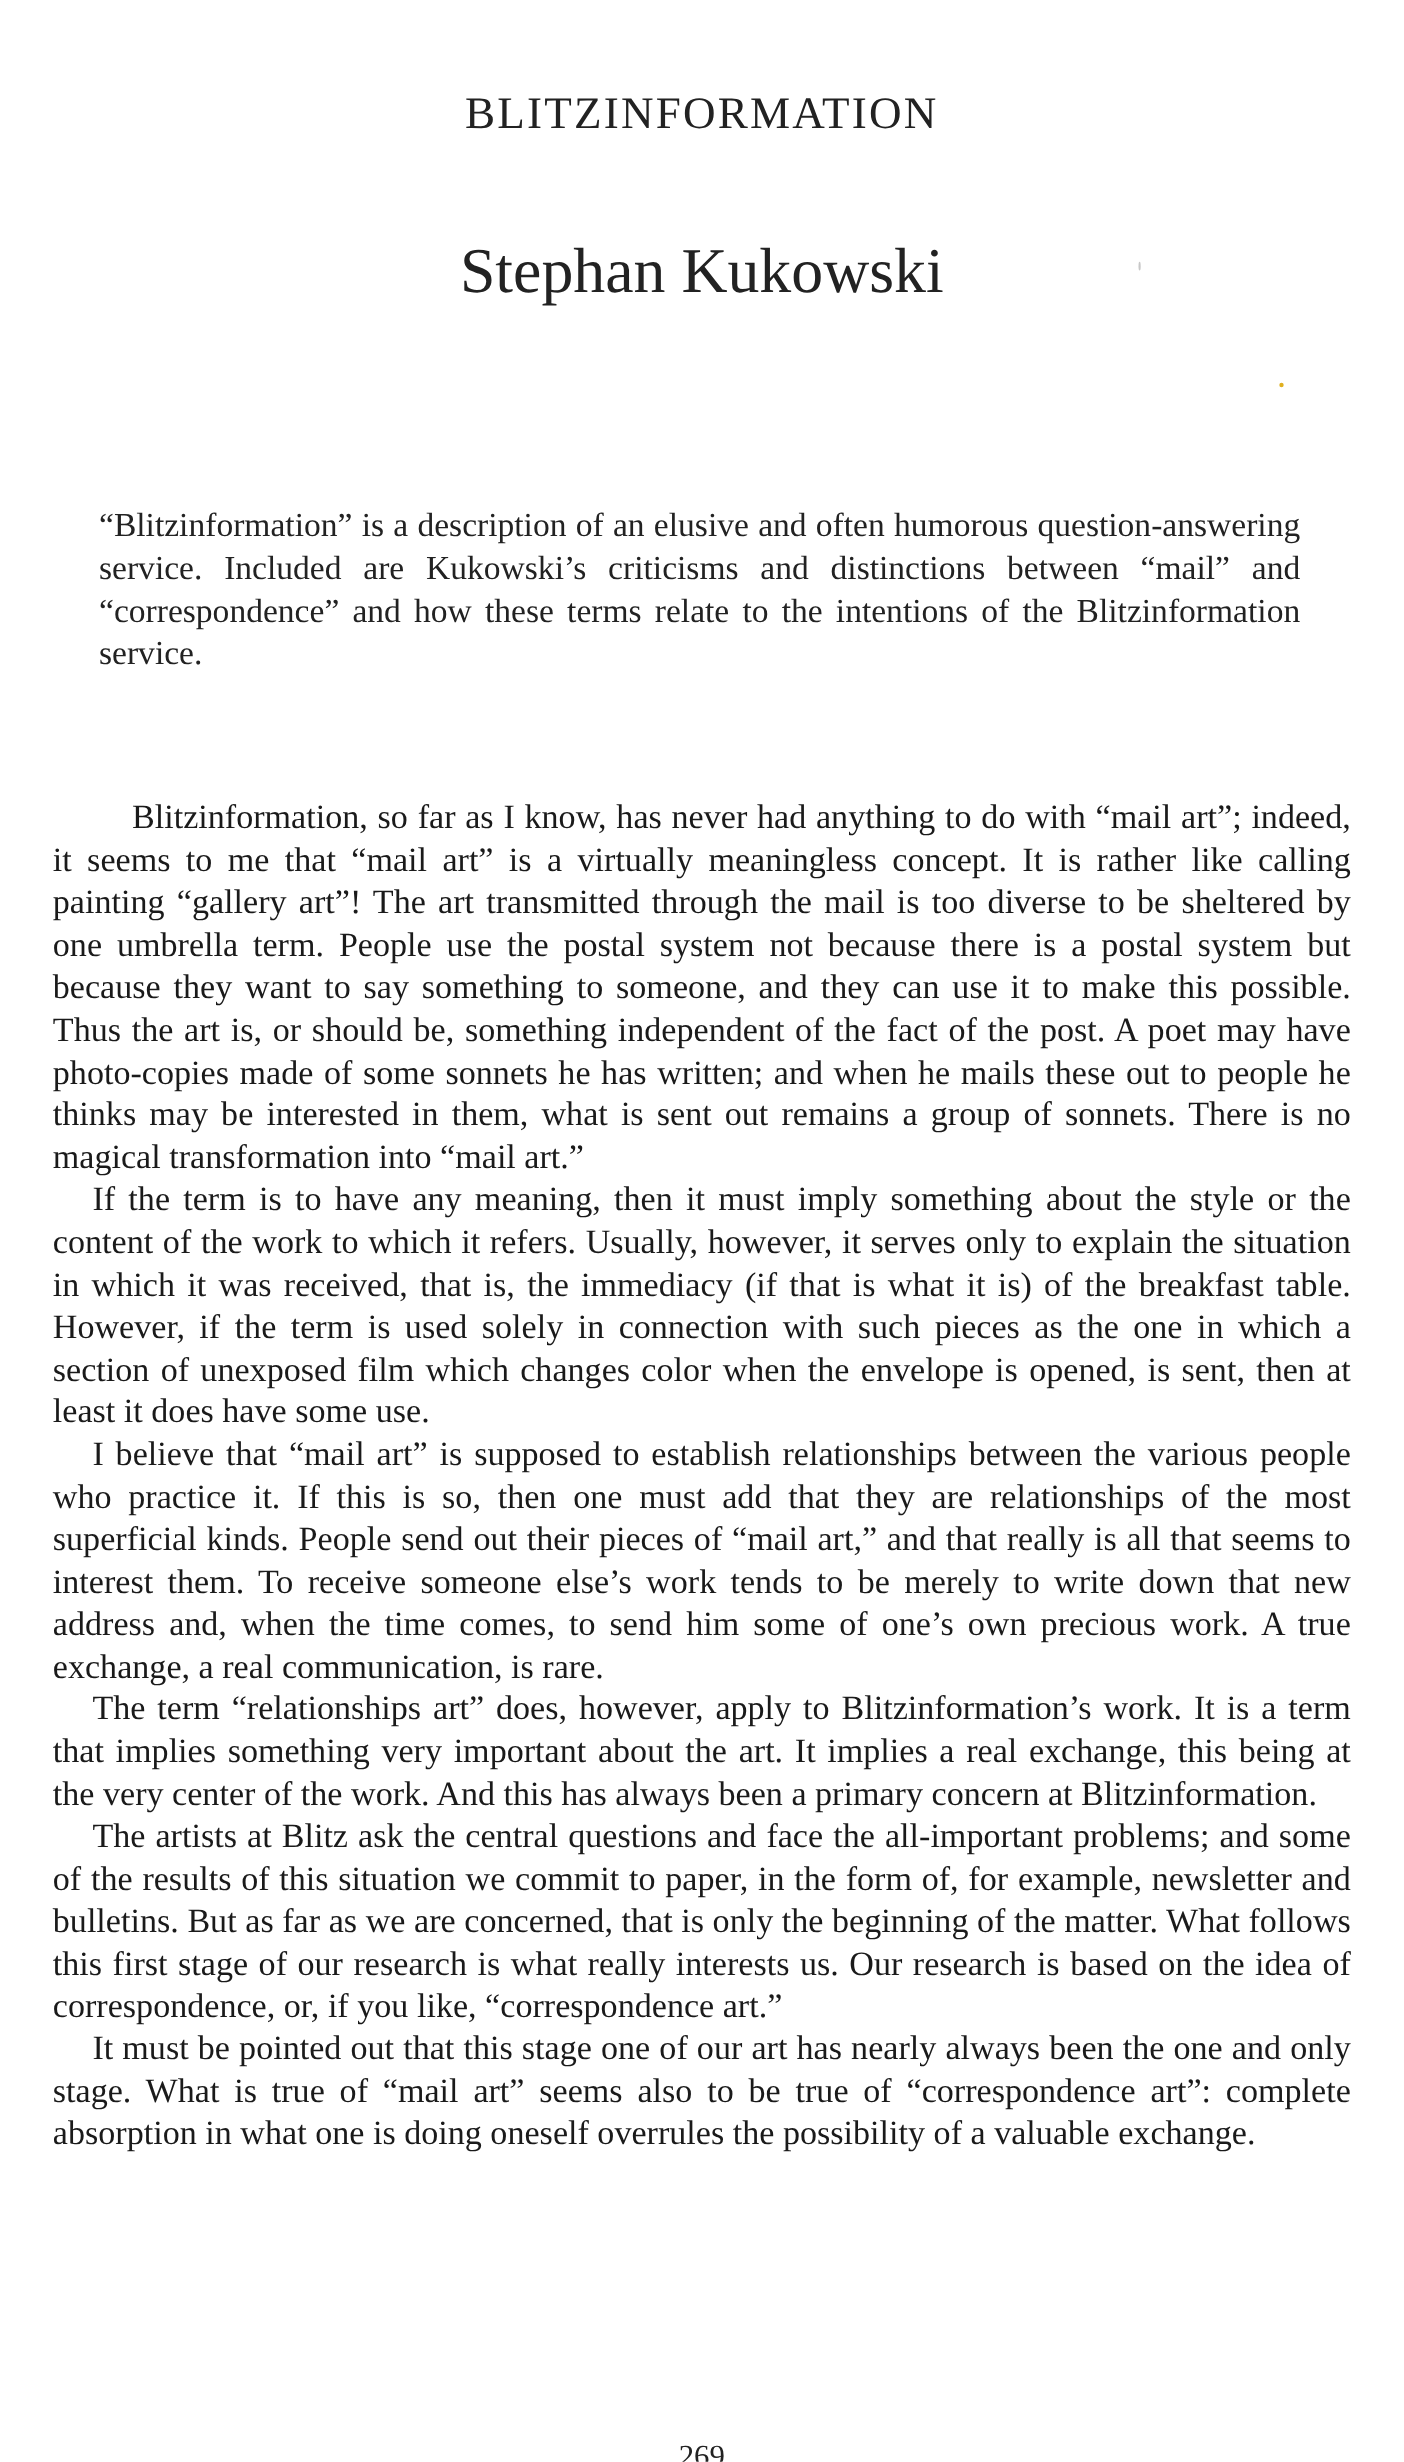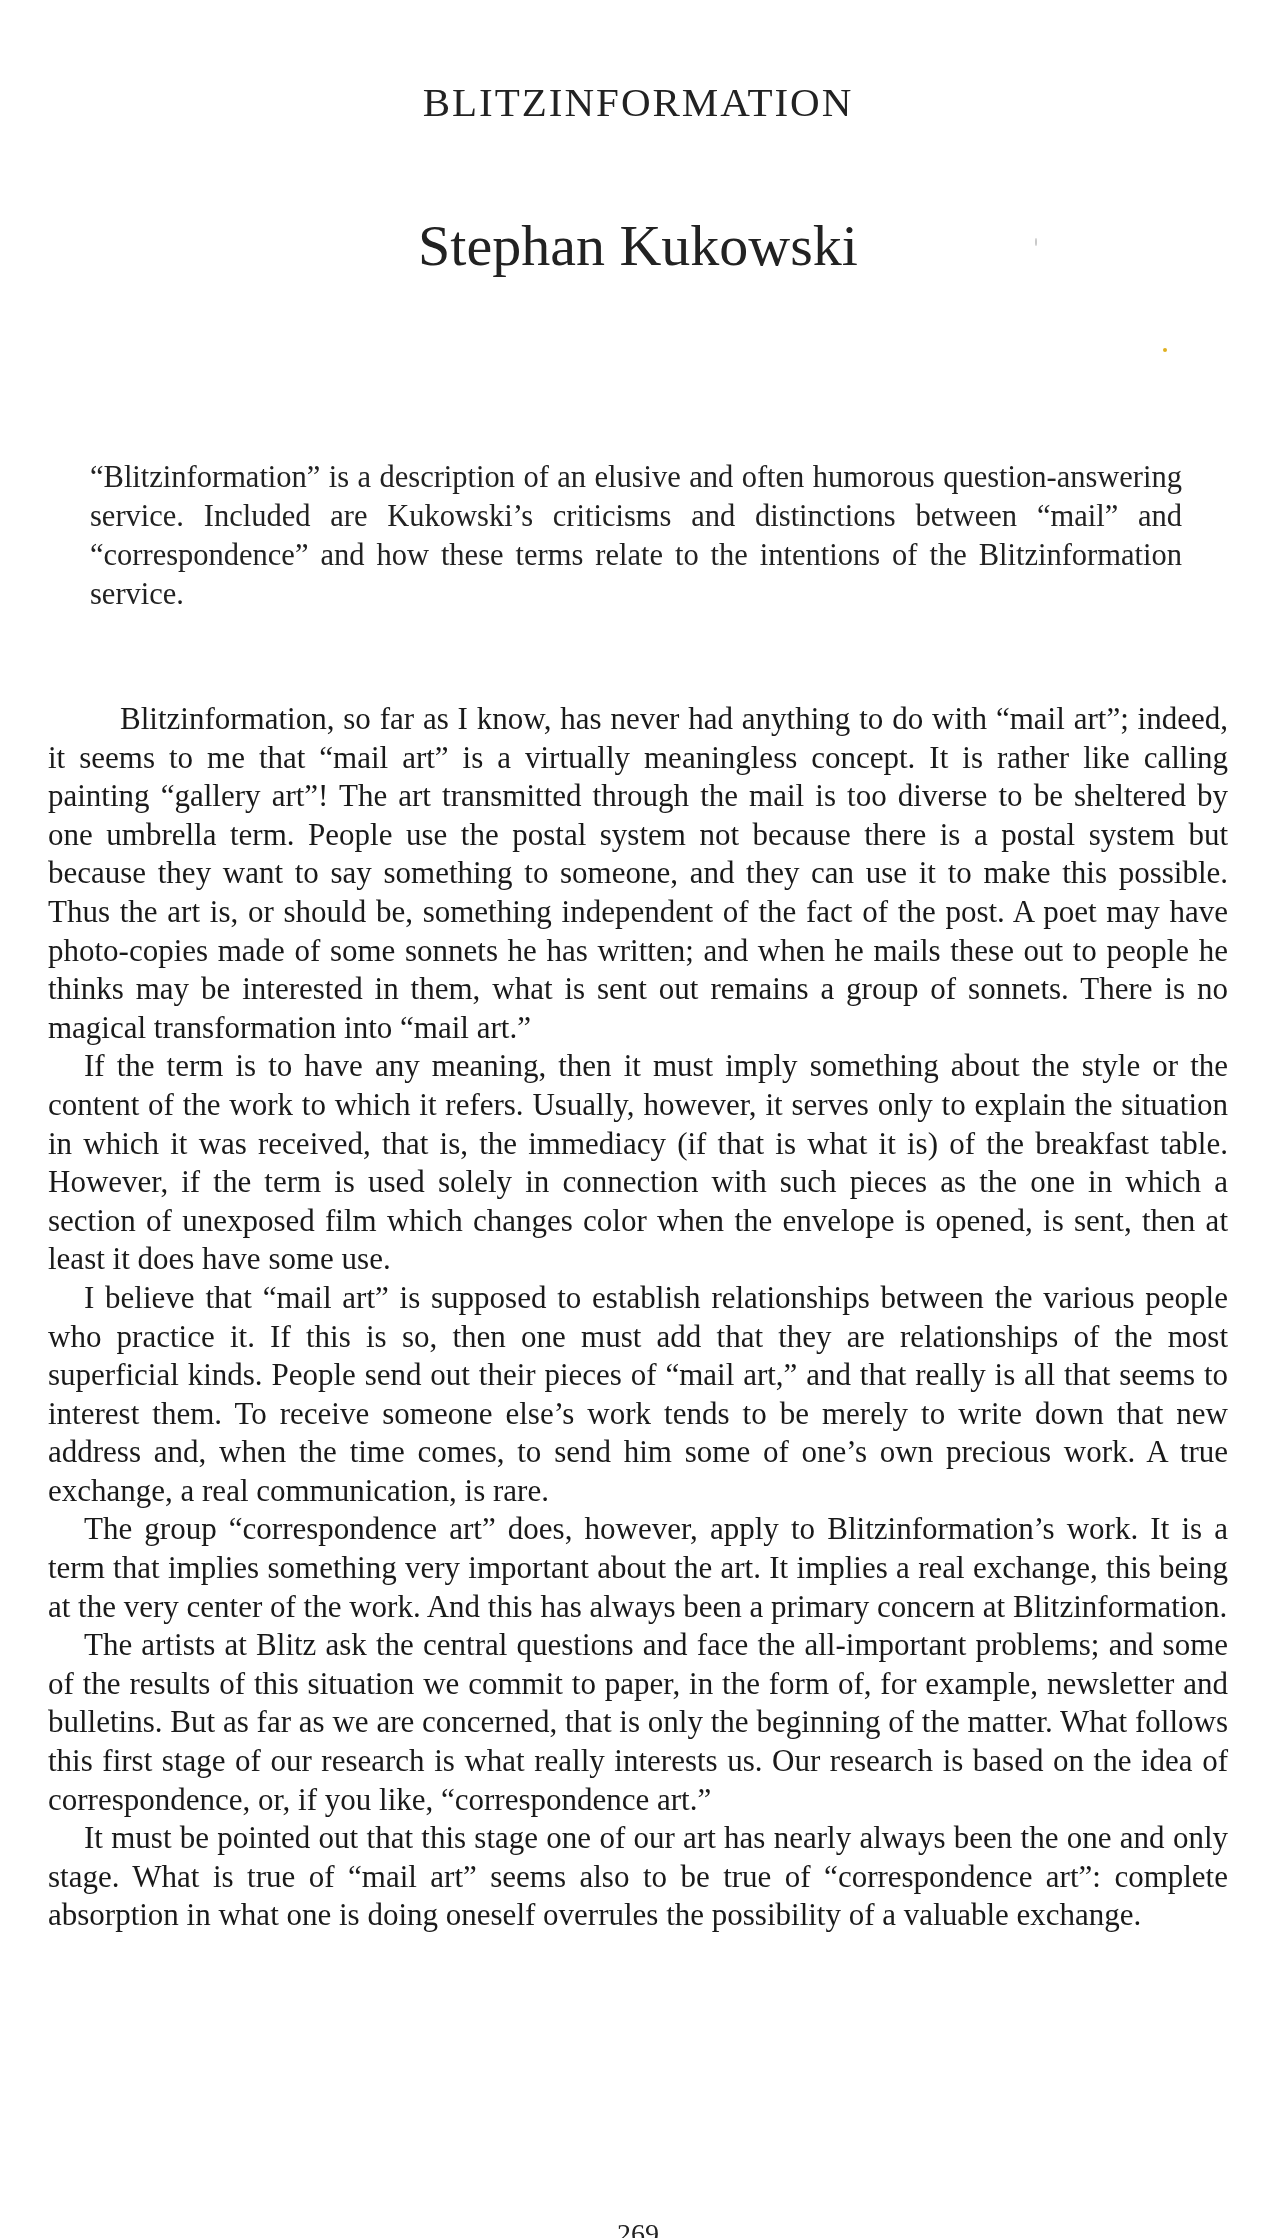--- a/index.html
+++ b/index.html
@@ -1,40 +1,40 @@
 <!DOCTYPE html>
 <html><head>
 <meta charset="utf-8">
 <style>
   html, body { margin: 0; padding: 0; background: #ffffff; }
   body { width: 1276px; height: 2238px; overflow: hidden; position: relative; color: #1e1e1e; font-family: "Liberation Serif", "DejaVu Serif", serif; }
   .page { position: absolute; left: 0; top: 0; width: 1276px; height: 2238px; }
   .title { position: absolute; top: 62px; left: 0; width: 1276px; text-align: center; font-size: 41px; letter-spacing: 2px; line-height: 80px; margin: 0; font-weight: normal; color: #222; transform: scaleX(1.0); }
   .author { position: absolute; top: 208px; left: 0; width: 1276px; text-align: center; font-size: 58px; line-height: 76px; margin: 0; font-weight: normal; color: #222; }
   .abstract { position: absolute; top: 458px; left: 90px; width: 1092px; font-size: 30.5px; line-height: 39px; text-align: justify; margin: 0; color: #222; }
-  .body { position: absolute; top: 700px; left: 48px; width: 1180px; font-size: 31px; line-height: 38.6px; text-align: justify; color: #1a1a1a; font-family: Liberation Serif, serif; }
+  .body { position: absolute; top: 724px; left: 48px; width: 1180px; font-size: 31px; line-height: 38.6px; text-align: justify; color: #1a1a1a; font-family: Liberation Serif, serif; }
   .body p { margin: 0; text-indent: 36px; }
   .body p.first { text-indent: 72px; }
   .pagenum { position: absolute; top: 2240px; left: 0; width: 1276px; text-align: center; font-size: 28px; line-height: 32px; color: #222; transform: translateY(-22px); }
   .speck { position: absolute; border-radius: 50%; }
 </style>
 </head>
 <body>
 
 <div class="page">
   <h1 class="title">BLITZINFORMATION</h1>
   <h2 class="author">Stephan Kukowski</h2>
 
   <p class="abstract">“Blitzinformation” is a description of an elusive and often humorous question-answering service. Included are Kukowski’s criticisms and distinctions between “mail” and “correspondence” and how these terms relate to the intentions of the Blitzinformation service.</p>
 
   <div class="body">
     <p class="first">Blitzinformation, so far as I know, has never had anything to do with “mail art”; indeed, it seems to me that “mail art” is a virtually meaningless concept. It is rather like calling painting “gallery art”! The art transmitted through the mail is too diverse to be sheltered by one umbrella term. People use the postal system not because there is a postal system but because they want to say something to someone, and they can use it to make this possible. Thus the art is, or should be, something independent of the fact of the post. A poet may have photo-copies made of some sonnets he has written; and when he mails these out to people he thinks may be interested in them, what is sent out remains a group of sonnets. There is no magical transformation into “mail art.”</p>
     <p>If the term is to have any meaning, then it must imply something about the style or the content of the work to which it refers. Usually, however, it serves only to explain the situation in which it was received, that is, the immediacy (if that is what it is) of the breakfast table. However, if the term is used solely in connection with such pieces as the one in which a section of unexposed film which changes color when the envelope is opened, is sent, then at least it does have some use.</p>
     <p>I believe that “mail art” is supposed to establish relationships between the various people who practice it. If this is so, then one must add that they are relationships of the most superficial kinds. People send out their pieces of “mail art,” and that really is all that seems to interest them. To receive someone else’s work tends to be merely to write down that new address and, when the time comes, to send him some of one’s own precious work. A true exchange, a real communication, is rare.</p>
-    <p>The group “correspondence art” does, however, apply to Blitzinformation’s work. It is a term that implies something very important about the art. It implies a real exchange, this being at the very center of the work. And this has always been a primary concern at Blitzinformation.</p>
+    <p>The term “relationships art” does, however, apply to Blitzinformation’s work. It is a term that implies something very important about the art. It implies a real exchange, this being at the very center of the work. And this has always been a primary concern at Blitzinformation.</p>
     <p>The artists at Blitz ask the central questions and face the all-important problems; and some of the results of this situation we commit to paper, in the form of, for example, newsletter and bulletins. But as far as we are concerned, that is only the beginning of the matter. What follows this first stage of our research is what really interests us. Our research is based on the idea of correspondence, or, if you like, “correspondence art.”</p>
     <p>It must be pointed out that this stage one of our art has nearly always been the one and only stage. What is true of “mail art” seems also to be true of “correspondence art”: complete absorption in what one is doing oneself overrules the possibility of a valuable exchange.</p>
   </div>
 
   <div class="pagenum">269</div>
 
   <span class="speck" style="left:1163px;top:348px;width:4px;height:4px;background:#e0b020;"></span>
   <span class="speck" style="left:1035px;top:238px;width:2px;height:8px;background:#c8c8c8;"></span>
 </div>
 

